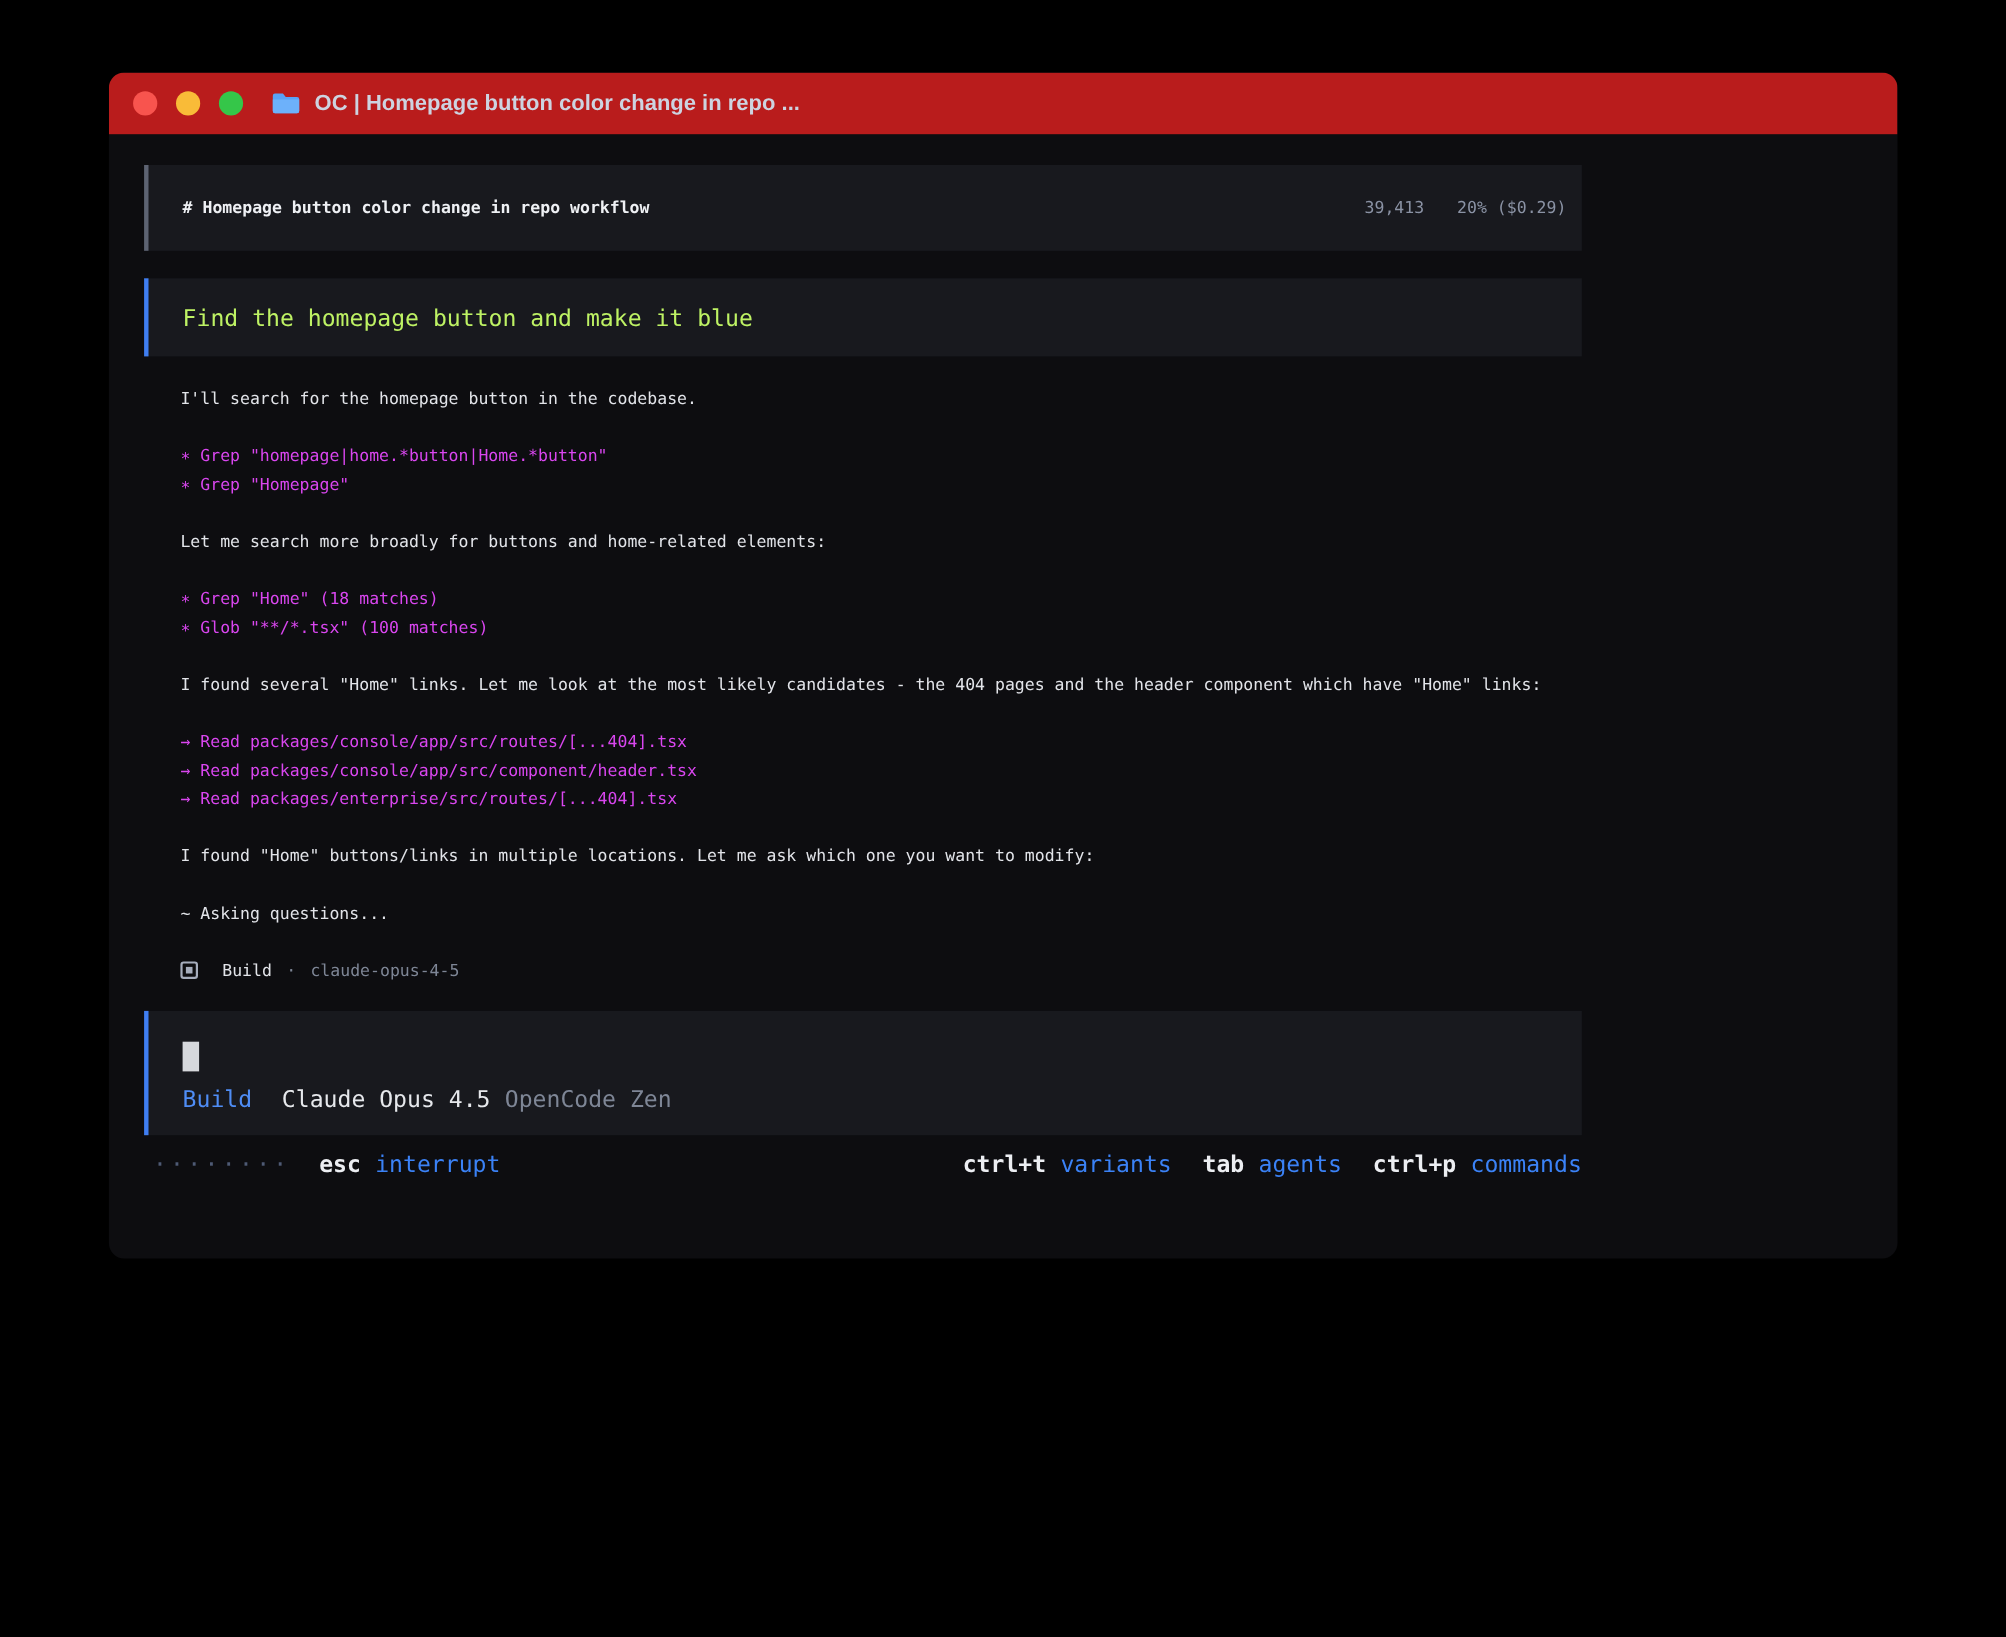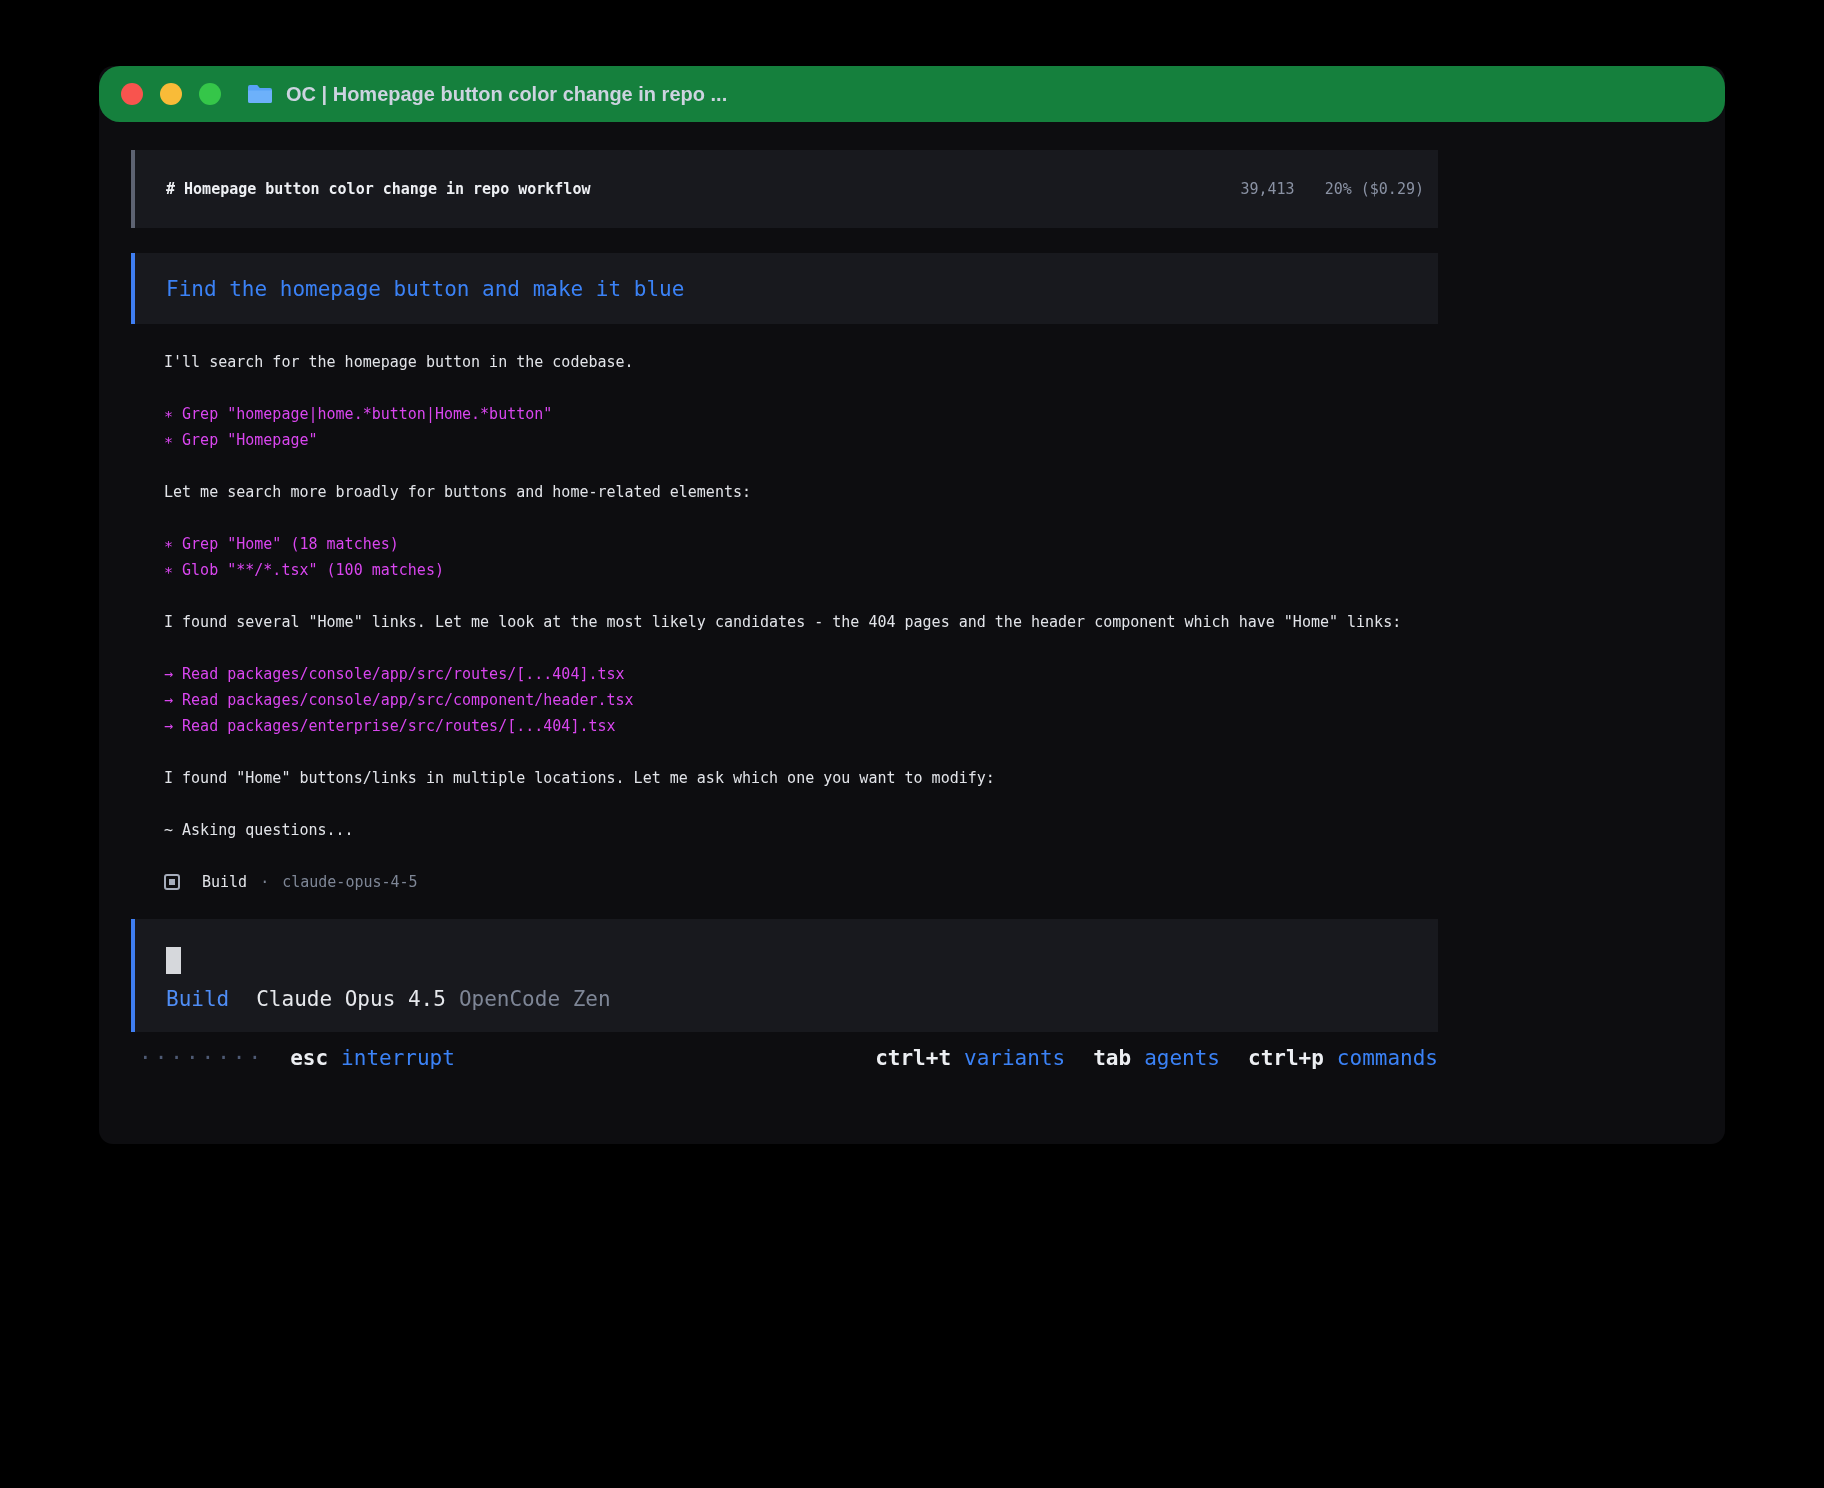--- a/index.html
+++ b/index.html
@@ -10,24 +10,23 @@
     position: relative;
     font-family: "DejaVu Sans Mono", monospace;
   }
   .window {
     position: absolute; left: 99px; top: 66px;
     width: 1626px; height: 1078px;
     border-radius: 14px; overflow: hidden;
     background: #0d0d10;
   }
   .titlebar {
-    height: 56px; background: #15803d;
+    height: 56px; background: #b91c1c;
     display: flex; align-items: center;
     padding: 0 22px;
-    border-radius: 21px;
   }
   .traffic { display: flex; gap: 17px; align-items: center; }
   .light { width: 22px; height: 22px; border-radius: 50%; border: none; padding: 0; cursor: default; }
   .light.red    { background: #f8544e; }
   .light.yellow { background: #f9bb38; }
   .light.green  { background: #35c649; }
   .tb-title {
     display: flex; align-items: center; gap: 13px; margin-left: 26px;
     font-family: "Liberation Sans", sans-serif;
     font-weight: 700; font-size: 20px; color: #cdd3e0;
@@ -39,21 +38,21 @@
   .session-header {
     display: flex; justify-content: space-between; align-items: center;
     padding: 0 14px 0 31px; height: 78px; font-size: 15px;
   }
   .session-title { font-weight: 700; color: #eef0f4; }
   .session-metrics { color: #8a92a4; display: flex; gap: 30px; margin-left: 23px; }
 
   .user-block {
     border-left-color: #3f7ef2; margin-top: 25px; height: 71px;
     display: flex; align-items: center; padding: 0 14px 0 31px;
-    color: #3b82f6; font-size: 21px;
+    color: #bef264; font-size: 21px;
   }
 
   .conv {
     margin: 25px 0 0 33px; width: 1274px;
     font-size: 15px; line-height: 26px; color: #e2e4e9;
   }
   .conv > div { margin-bottom: 26px; }
   .tool { color: #d946ef; }
   .agent-line { display: flex; align-items: center; margin-bottom: 0 !important; }
   .agent-icon {

